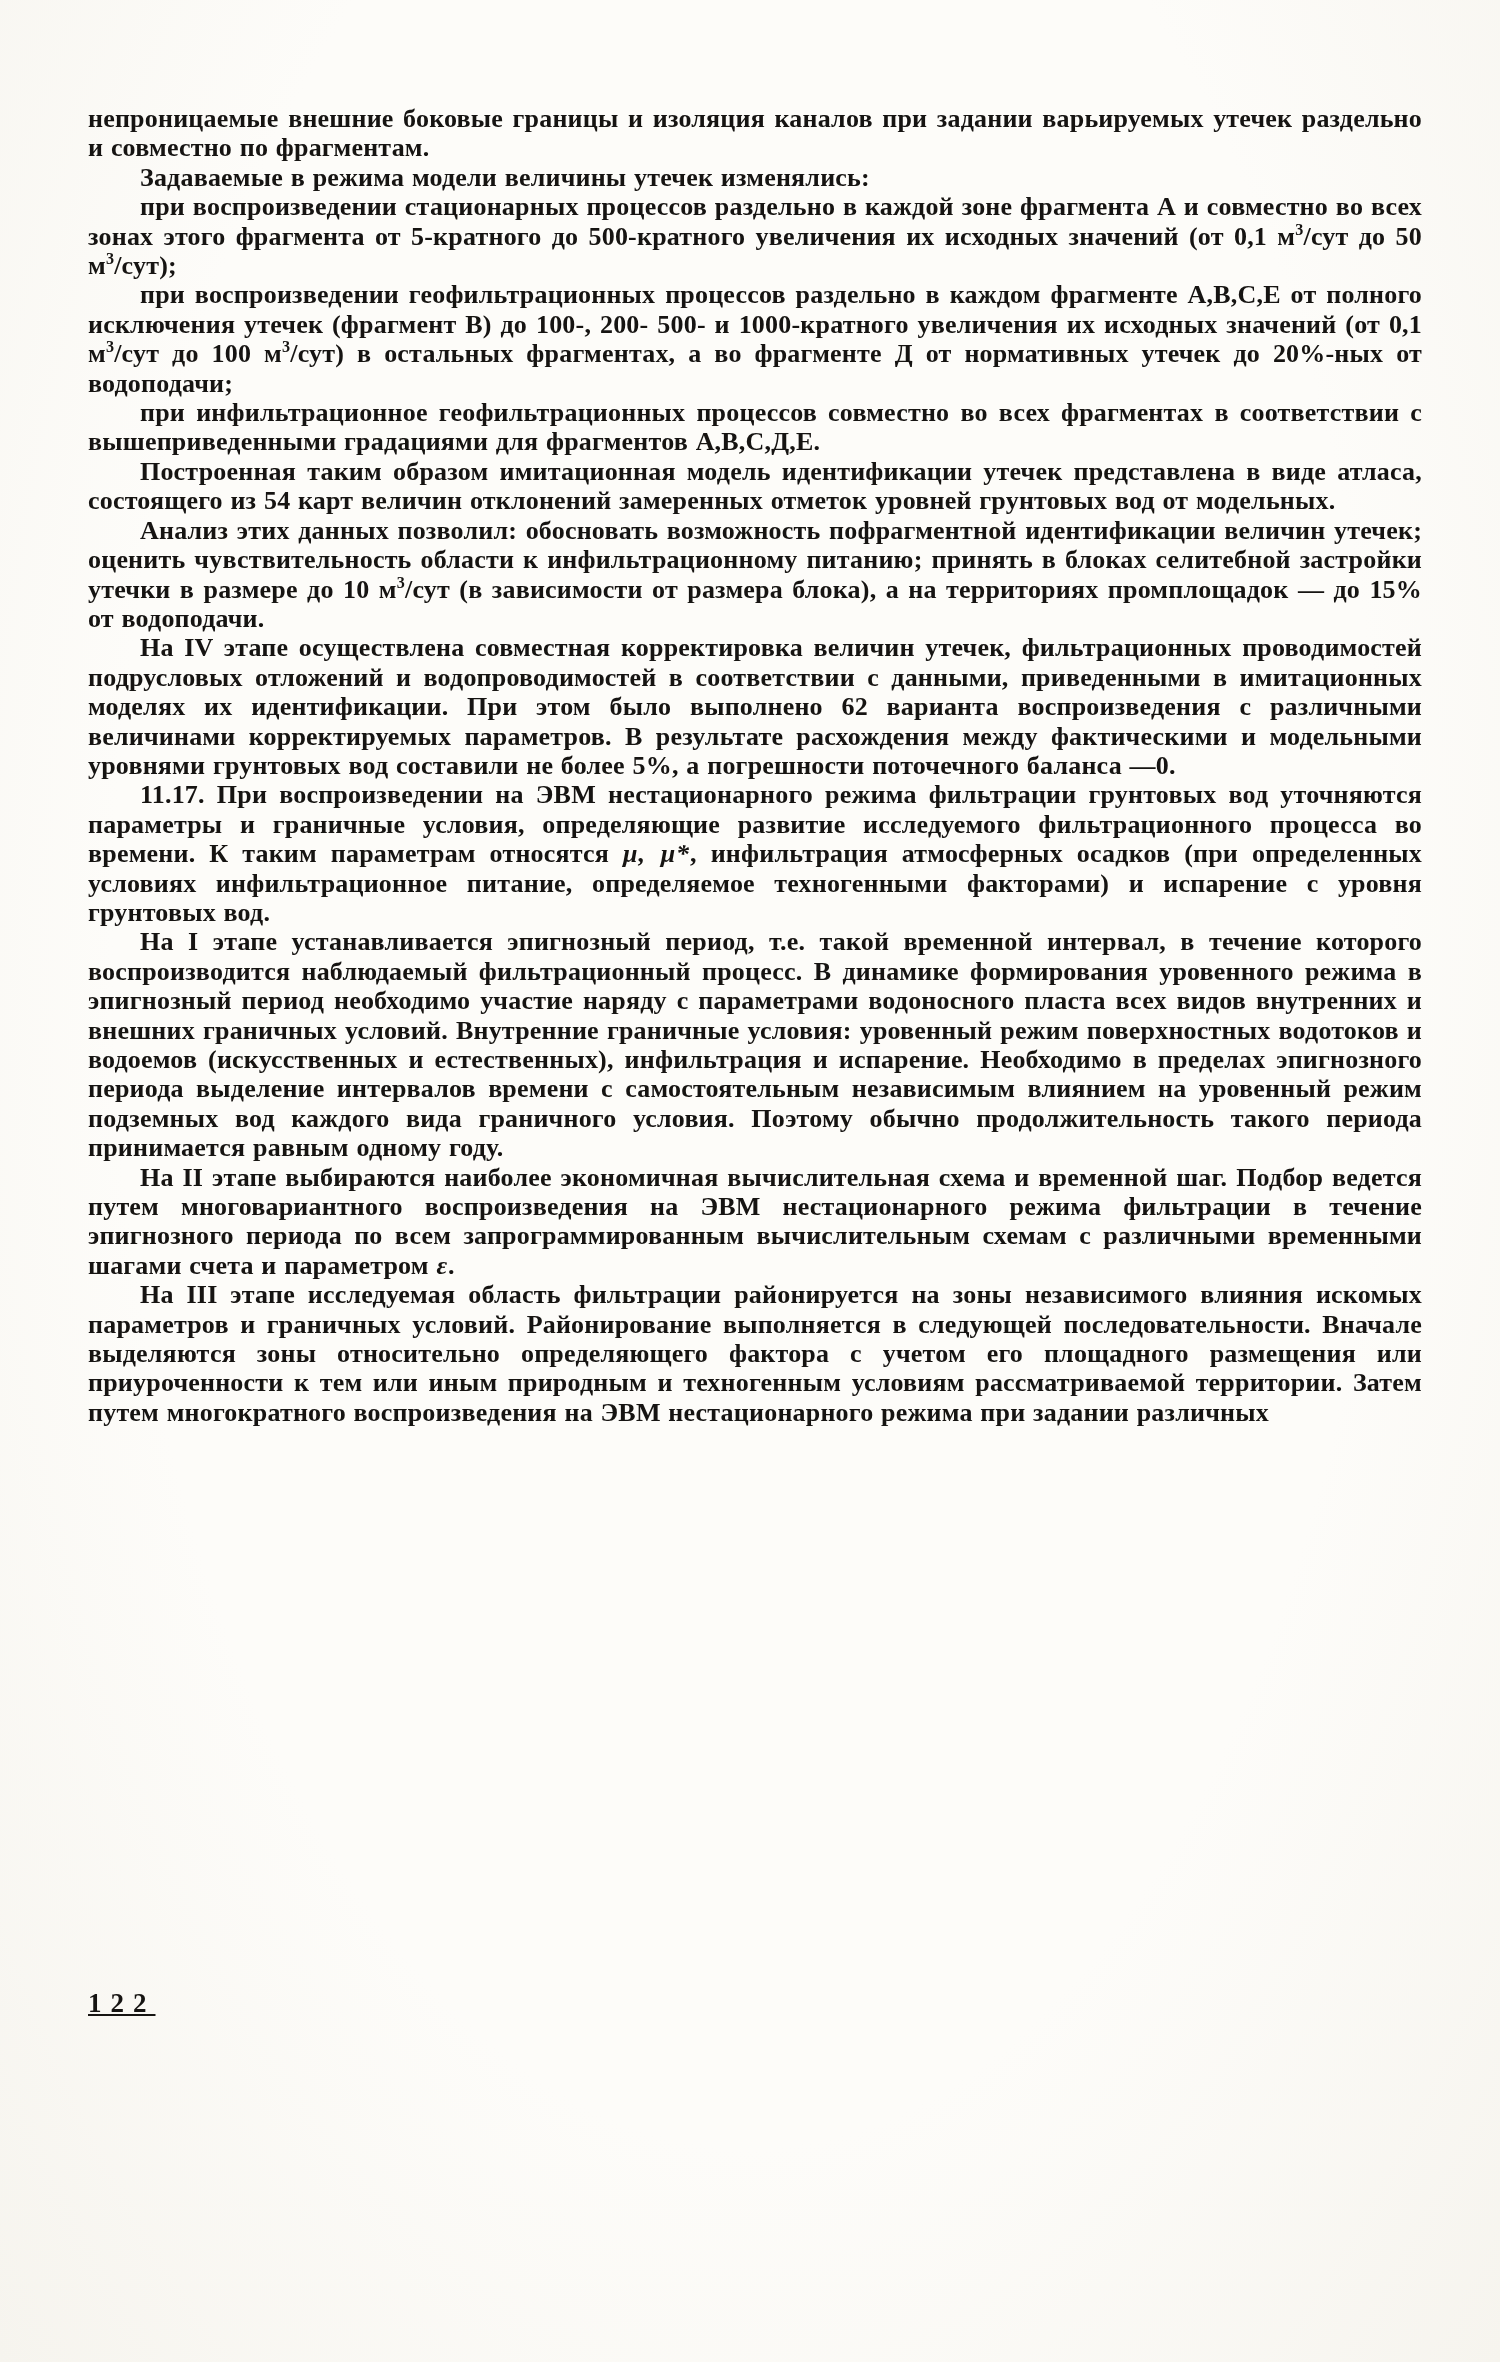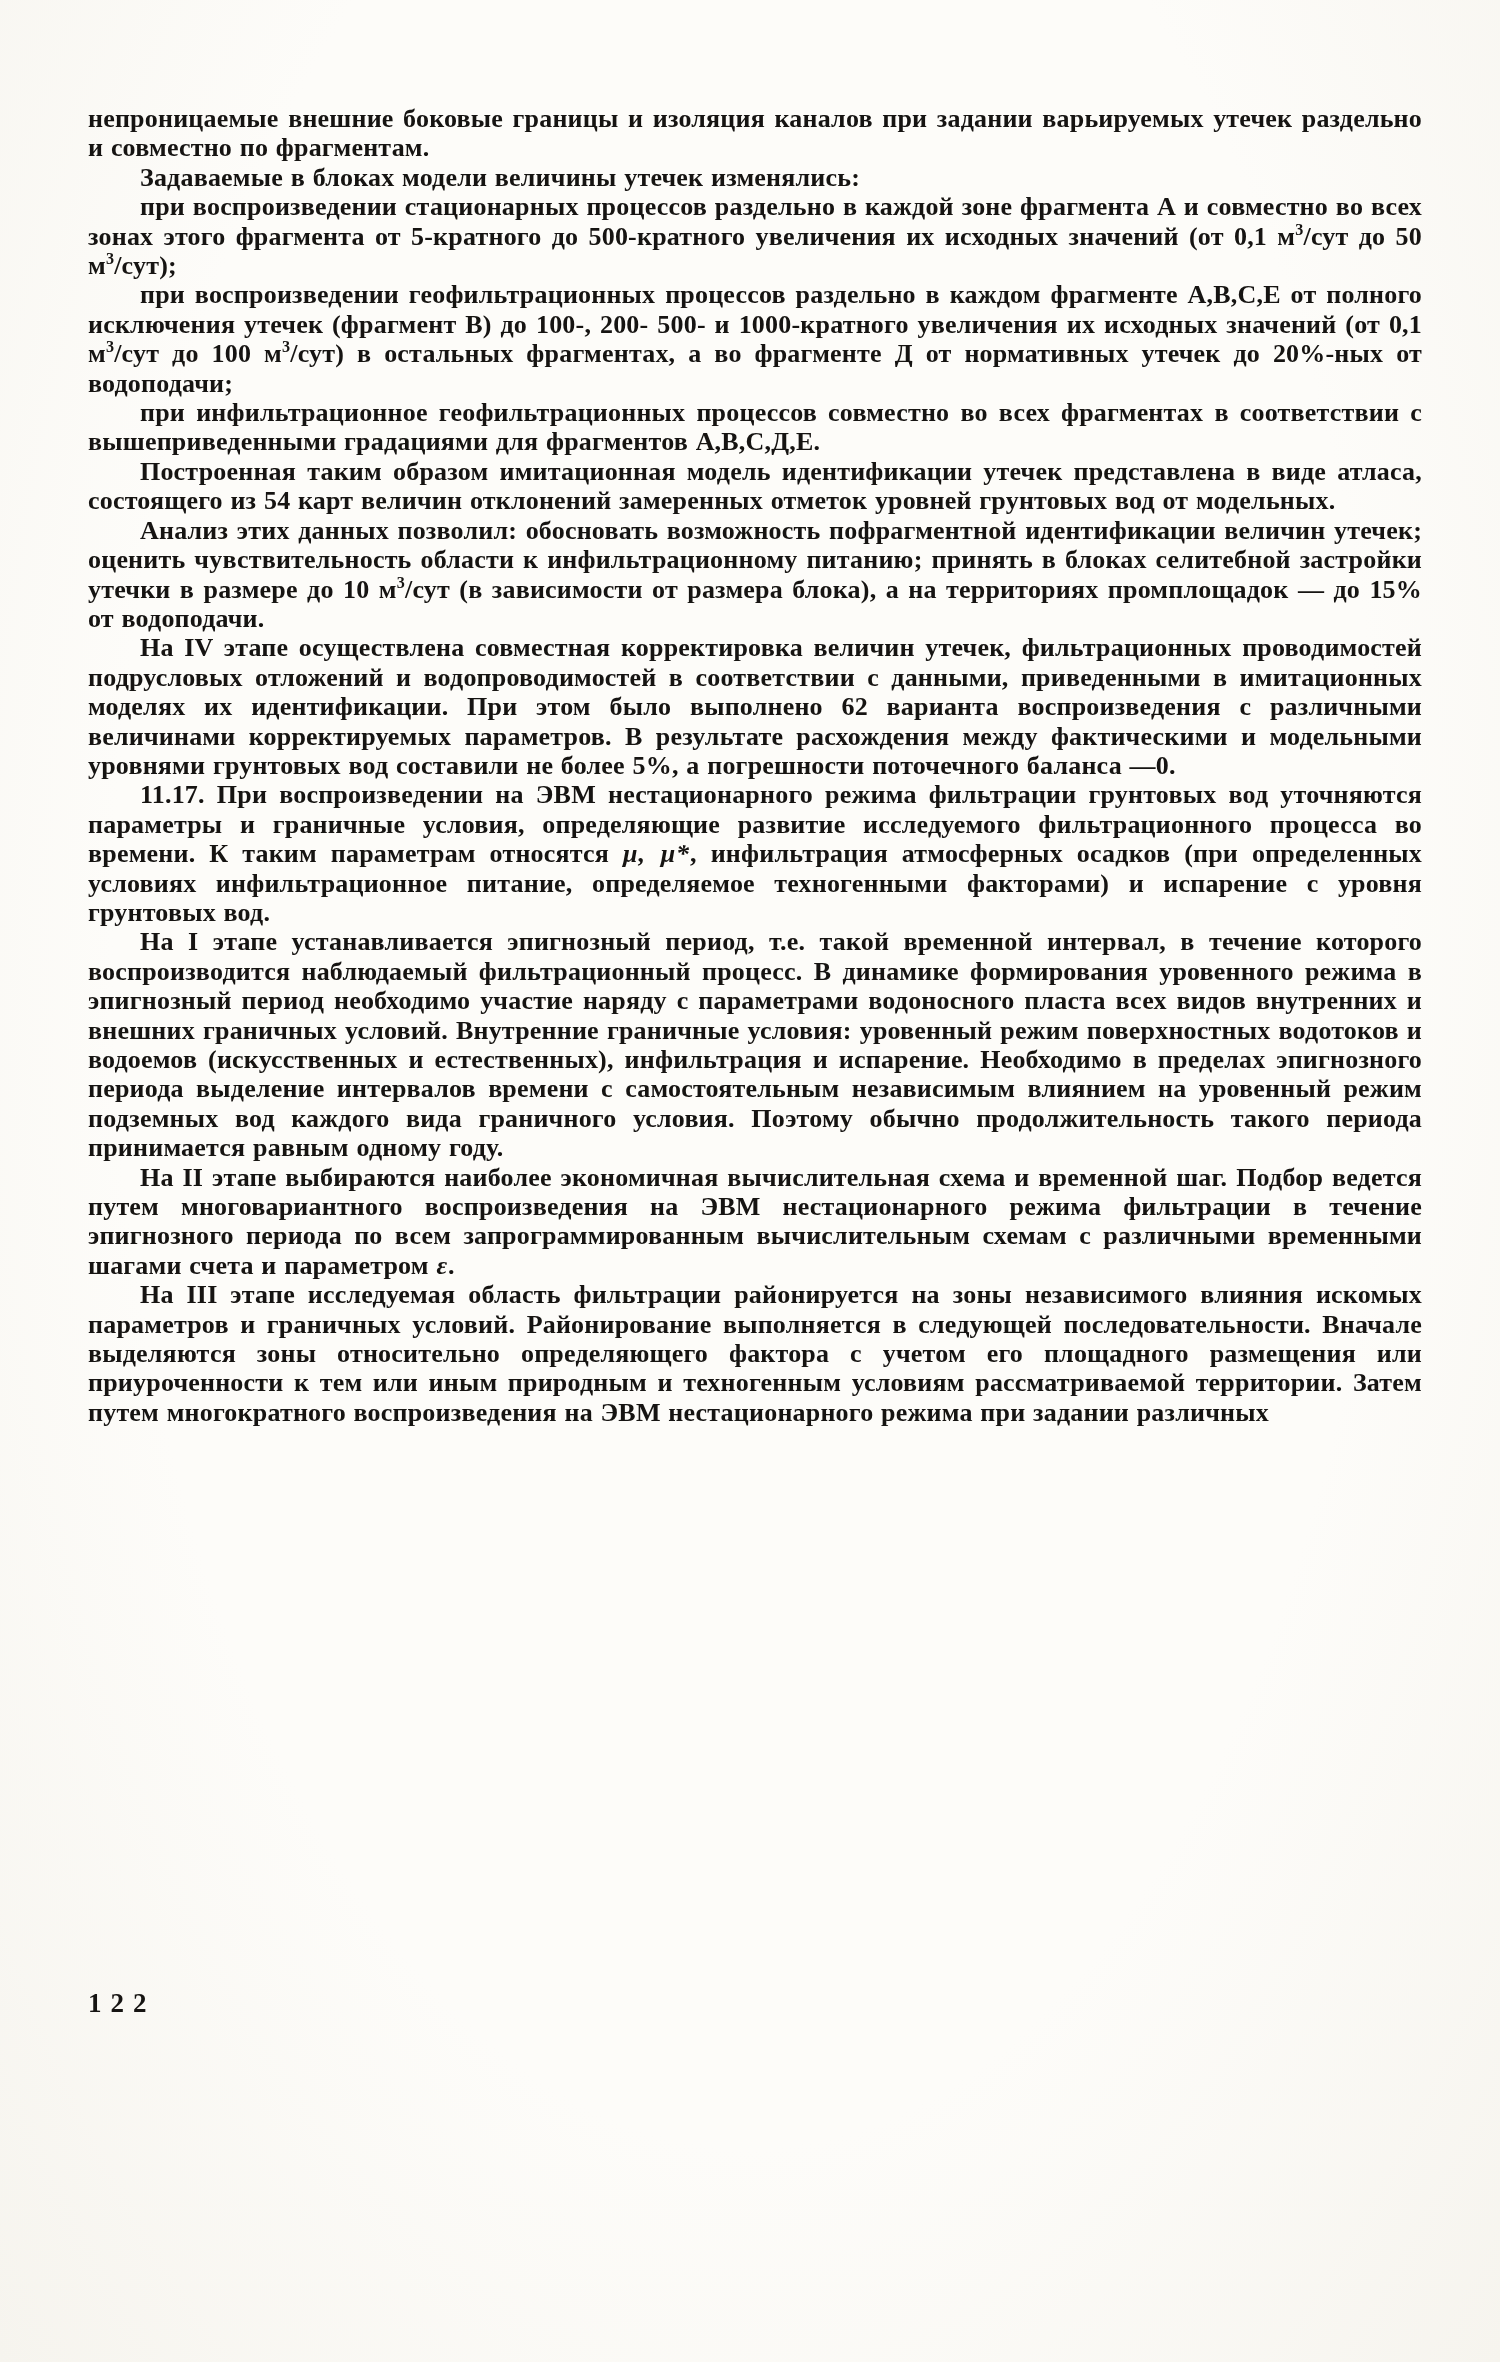--- a/index.html
+++ b/index.html
@@ -46,29 +46,30 @@
   .run-u { }
   .run-i { font-style: italic; letter-spacing: 1px; }
   .page-number {
     position: absolute;
     left: 88px;
     top: 1988px;
     font-size: 27px;
     font-weight: bold;
     letter-spacing: 9px;
     color: #161412;
+    text-decoration: underline;
   }
 </style>
 </head>
 <body>
 
 <div class="page">
   <div class="text-block">
       <p class="para no-indent">непроницаемые внешние боковые границы и изоляция каналов при задании варьируемых утечек раздельно и совместно по фрагментам.</p>
-      <p class="para">Задаваемые в блоках модели величины утечек изменялись:</p>
+      <p class="para">Задаваемые в режима модели величины утечек изменялись:</p>
       <p class="para">при воспроизведении стационарных процессов раздельно в каждой зоне фрагмента А и совместно во всех зонах этого фрагмента от 5-кратного до 500-кратного увеличения их исходных значений (от 0,1 м<sup>3</sup>/сут до 50 м<sup>3</sup>/сут);</p>
       <p class="para">при воспроизведении геофильтрационных процессов раздельно в каждом фрагменте А,В,С,Е от полного исключения утечек (фрагмент В) до 100-, 200- 500- и 1000-кратного увеличения их исходных значений (от 0,1 м<sup>3</sup>/сут до 100 м<sup>3</sup>/сут) в остальных фрагментах, а во фрагменте Д от нормативных утечек до 20%-ных от водоподачи;</p>
       <p class="para">при инфильтрационное геофильтрационных процессов совместно во всех фрагментах в соответствии с вышеприведенными градациями для фрагментов А,В,С,Д,Е.</p>
       <p class="para">Построенная таким образом имитационная модель идентификации утечек представлена в виде атласа, состоящего из 54 карт величин отклонений замеренных отметок уровней грунтовых вод от модельных.</p>
       <p class="para">Анализ этих данных позволил: обосновать возможность пофрагментной идентификации величин утечек; оценить чувствительность области к инфильтрационному питанию; принять в блоках селитебной застройки утечки в размере до 10 м<sup>3</sup>/сут (в зависимости от размера блока), а на территориях промплощадок — до 15% от водоподачи.</p>
       <p class="para">На <span class="run-u ">IV</span> этапе осуществлена совместная корректировка величин утечек, фильтрационных проводимостей подрусловых отложений и водопроводимостей в соответствии с данными, приведенными в имитационных моделях их идентификации. При этом было выполнено 62 варианта воспроизведения с различными величинами корректируемых параметров. В результате расхождения между фактическими и модельными уровнями грунтовых вод составили не более 5%, а погрешности поточечного баланса —0.</p>
       <p class="para">11.17. При воспроизведении на ЭВМ нестационарного режима фильтрации грунтовых вод уточняются параметры и граничные условия, определяющие развитие исследуемого фильтрационного процесса во времени. К таким параметрам относятся <span class="run-i">μ, μ*</span>, инфильтрация атмосферных осадков (при определенных условиях инфильтрационное питание, определяемое техногенными факторами) и испарение с уровня грунтовых вод.</p>
       <p class="para">На I этапе устанавливается эпигнозный период, т.е. такой временной интервал, в течение которого воспроизводится наблюдаемый фильтрационный процесс. В динамике формирования уровенного режима в эпигнозный период необходимо участие наряду с параметрами водоносного пласта всех видов внутренних и внешних граничных условий. Внутренние граничные условия: уровенный режим поверхностных водотоков и водоемов (искусственных и естественных), инфильтрация и испарение. Необходимо в пределах эпигнозного периода выделение интервалов времени с самостоятельным независимым влиянием на уровенный режим подземных вод каждого вида граничного условия. Поэтому обычно продолжительность такого периода принимается равным одному году.</p>
       <p class="para">На II этапе выбираются наиболее экономичная вычислительная схема и временной шаг. Подбор ведется путем многовариантного воспроизведения на ЭВМ нестационарного режима фильтрации в течение эпигнозного периода по всем запрограммированным вычислительным схемам с различными временными шагами счета и параметром <span class="run-i">ε</span>.</p>
       <p class="para">На <span class="run-u ">III</span> этапе исследуемая область фильтрации районируется на зоны независимого влияния искомых параметров и граничных условий. Районирование выполняется в следующей последовательности. Вначале выделяются зоны относительно определяющего фактора с учетом его площадного размещения или приуроченности к тем или иным природным и техногенным условиям рассматриваемой территории. Затем путем многократного воспроизведения на ЭВМ нестационарного режима при задании различных</p>

